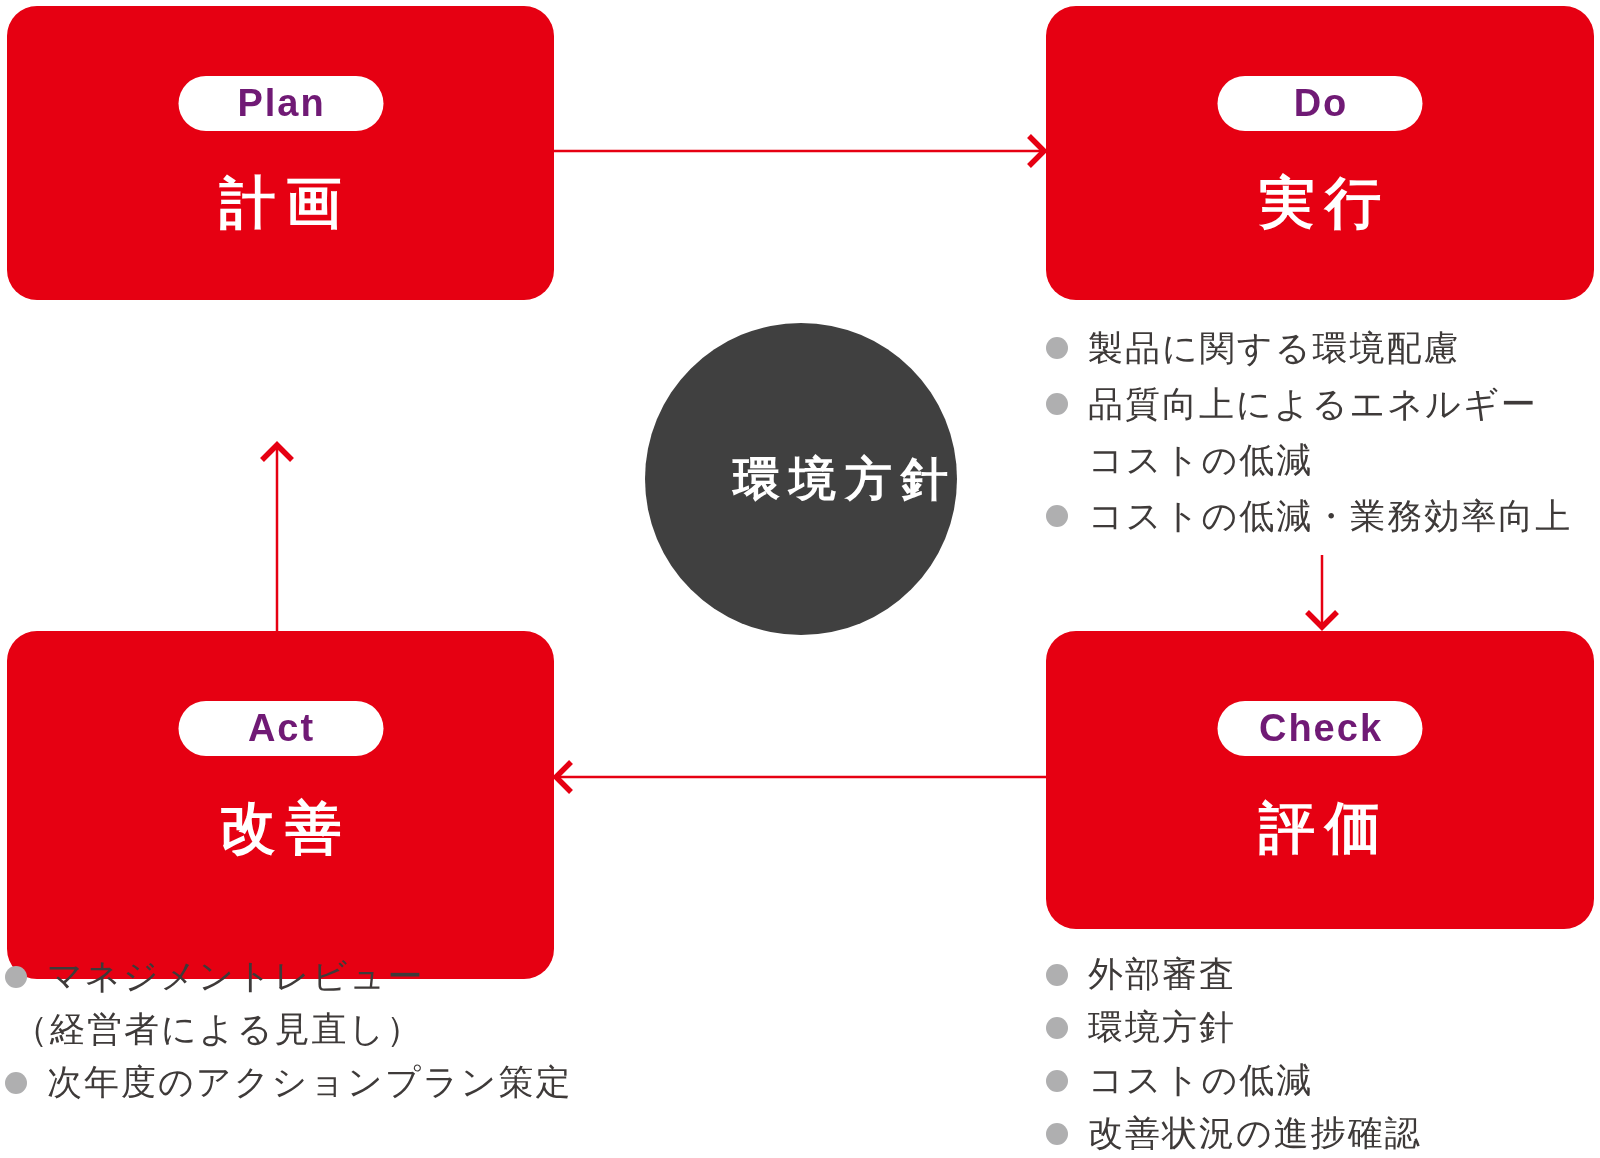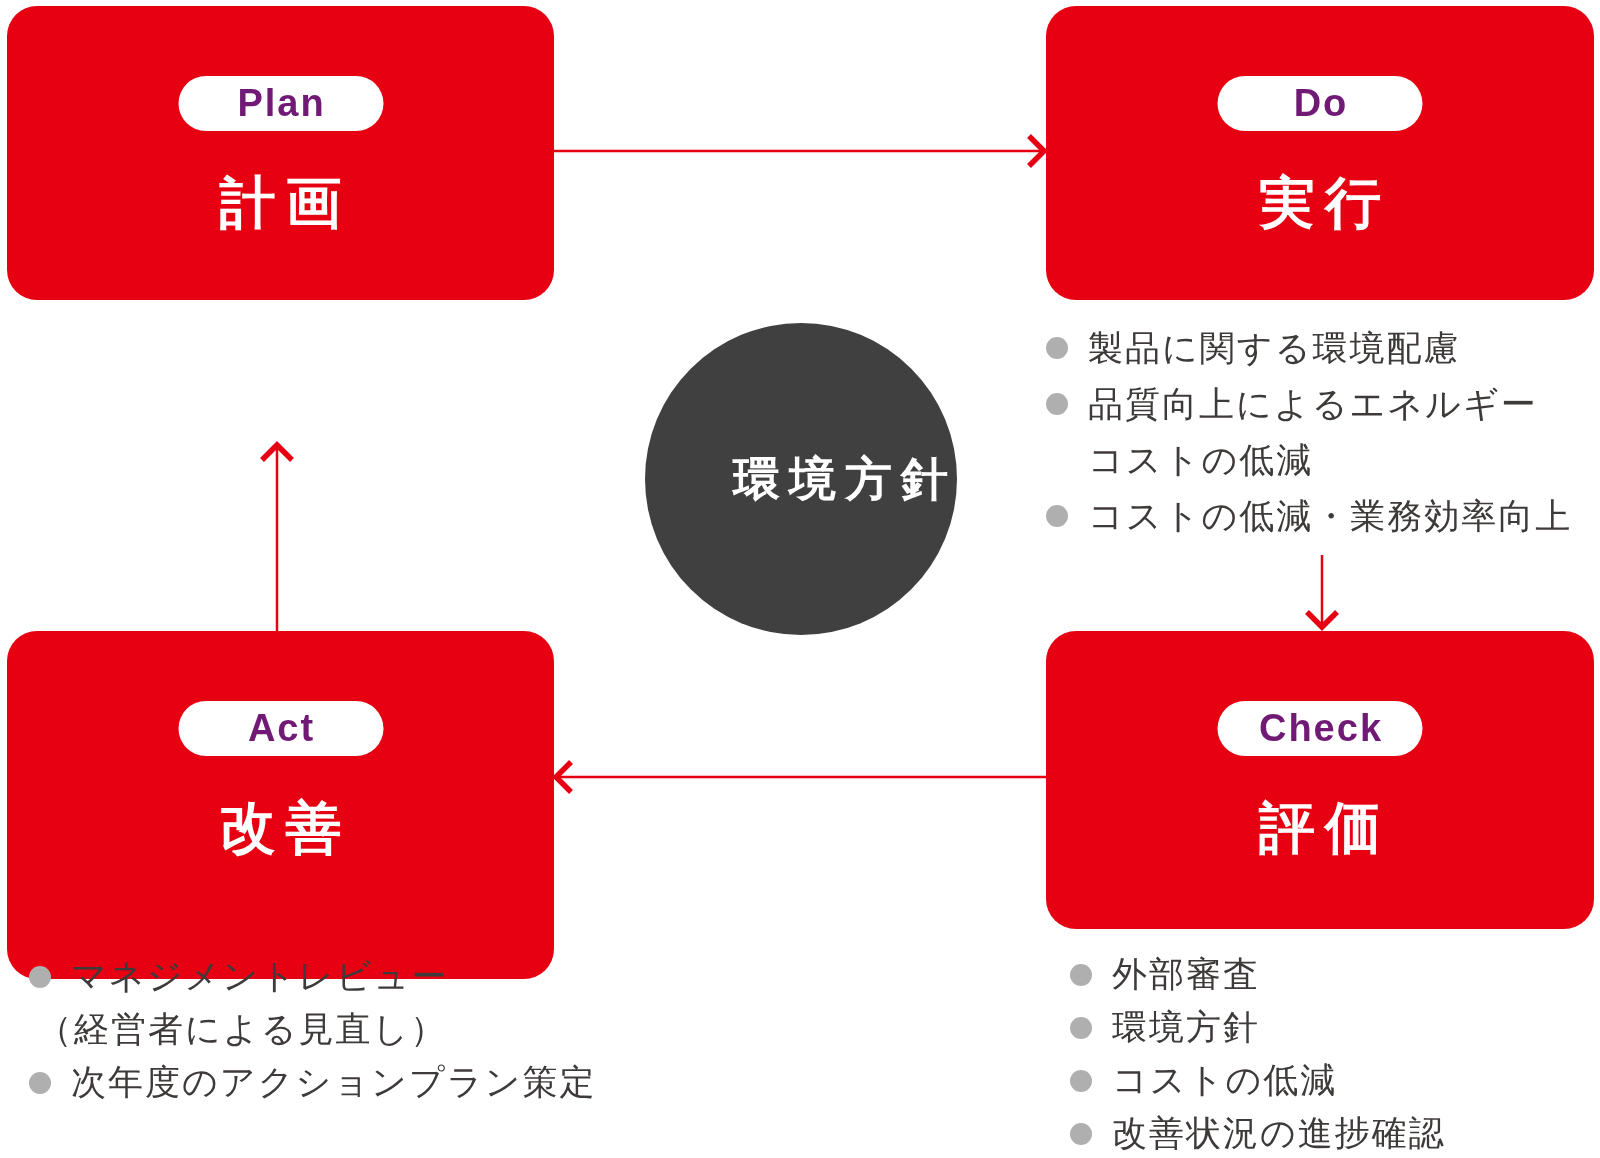--- a/index.html
+++ b/index.html
@@ -25,21 +25,21 @@
     white-space:nowrap;
   }
   .circle{
     position:absolute;left:645px;top:323px;width:312px;height:312px;border-radius:50%;
     background:#404040;display:flex;align-items:center;justify-content:flex-end;
   }
   .circle span{color:#ffffff;font-size:47px;font-weight:600;letter-spacing:9px;text-indent:9px;white-space:nowrap;}
   .list{position:absolute;margin:0;padding:0;list-style:none;}
   .list li{display:flex;align-items:center;}
   .list.rh56 li{height:56px;}
-  .list.rh53 li{height:53px;margin-left:24px;}
+  .list.rh53 li{height:53px;}
   .dot{flex:none;width:22px;height:22px;border-radius:50%;background:#AFAFB0;margin-right:20px;}
   .txt{font-size:35px;color:#3E3A39;font-weight:500;letter-spacing:2px;white-space:nowrap;}
   li.cont .txt{margin-left:42px;}
   li.cont.hang .txt{margin-left:8px;}
 </style>
 </head>
 <body>
 
 <div class="canvas">
 

